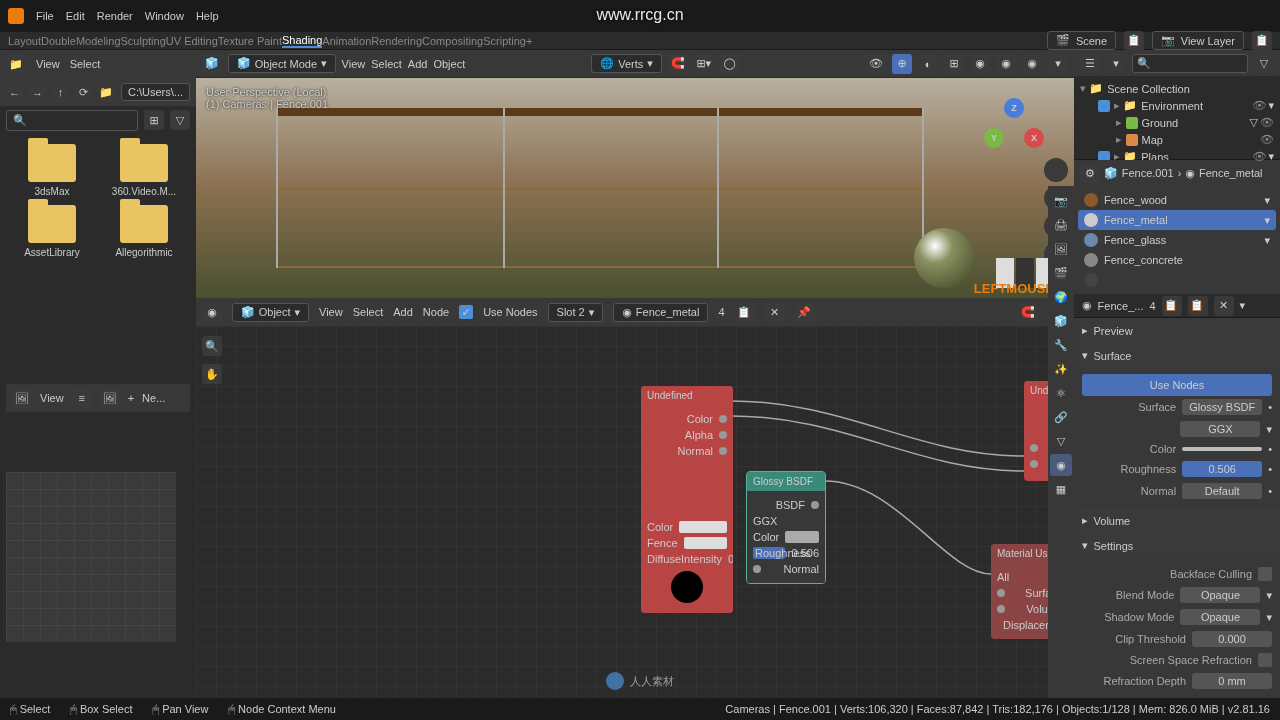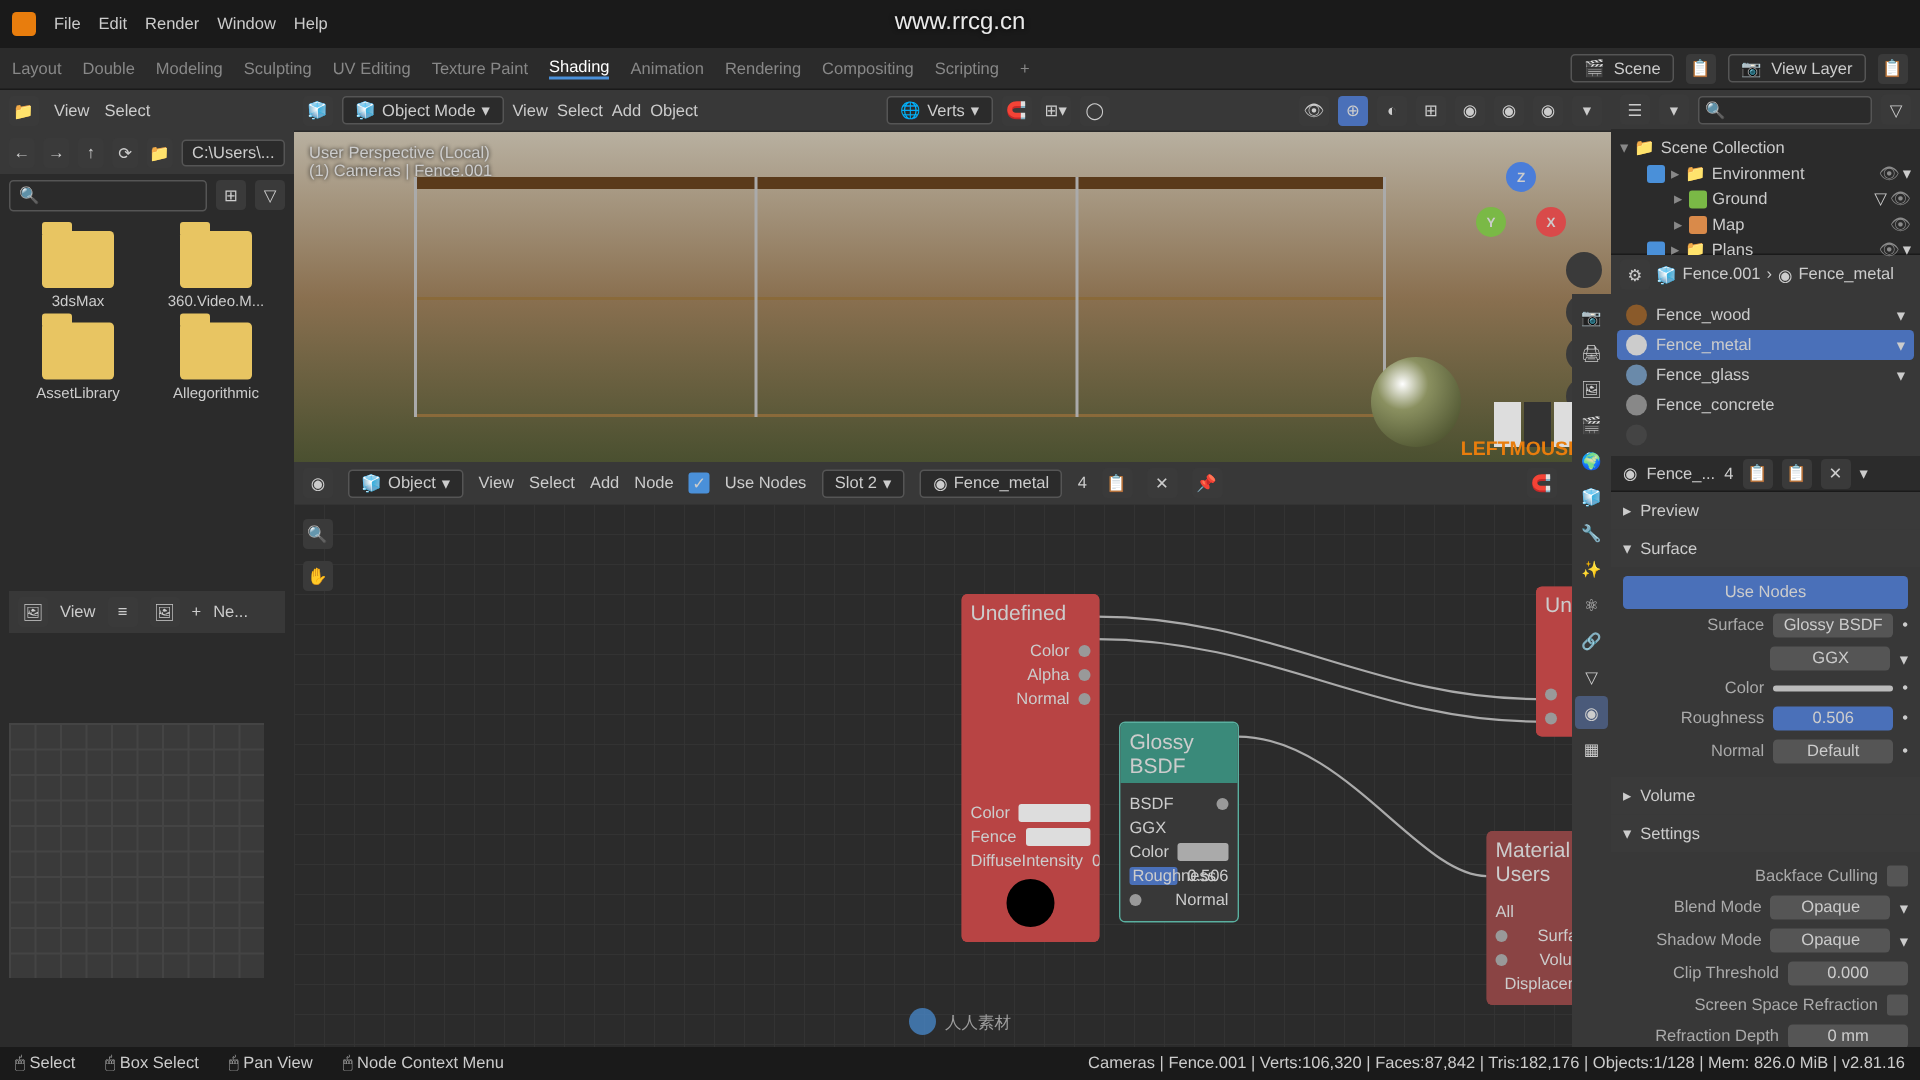--- a/index.html
+++ b/index.html
@@ -1,20 +1,20 @@
 <!DOCTYPE html>
 <html><head>
 <meta charset="utf-8">
 <style>
 *{margin:0;padding:0;box-sizing:border-box;font-family:sans-serif;font-size:11px;color:#ccc}
 body{width:1280px;height:720px;background:#383838;overflow:hidden;position:relative}
 .topbar{height:26px;background:#1a1a1a;display:flex;align-items:center;padding:16px 8px;gap:12px}
 .topbar .logo{width:16px;height:16px;background:#e87d0d;border-radius:3px}
 .menu-item{color:#ccc;cursor:pointer}
-.tabs-row{height:28px;background:#2b2b2b;display:flex;align-items:center;padding:0 8px;gap:14px;border-bottom:1px solid #1a1a1a}
+.tabs-row{height:18px;background:#2b2b2b;display:flex;align-items:center;padding:0 8px;gap:0;border-bottom:1px solid #1a1a1a}
 .tab{color:#888;cursor:pointer}
 .tab.active{color:#fff;border-bottom:2px solid #4a90d9}
 .tabs-row .right{margin-left:auto;display:flex;align-items:center;gap:8px}
 .scene-field{background:#2b2b2b;border:1px solid #555;padding:2px 8px;border-radius:3px;display:flex;align-items:center;gap:6px}
 .main{display:flex;height:668px}
 .left-panel{width:196px;background:#2b2b2b;display:flex;flex-direction:column}
 .left-header{height:28px;background:#383838;display:flex;align-items:center;padding:0 6px;gap:10px}
 .icon-btn{width:20px;height:20px;background:#3a3a3a;border-radius:3px;display:inline-flex;align-items:center;justify-content:center;cursor:pointer}
 .left-toolbar{height:28px;background:#383838;display:flex;align-items:center;padding:0 6px;gap:6px}
 .path-field{flex:1;background:#2b2b2b;border:1px solid #555;padding:2px 6px;border-radius:3px}
@@ -43,21 +43,21 @@
 .view-cube div{width:18px;height:30px;background:#ddd}
 .leftmouse{position:absolute;bottom:2px;right:20px;color:#e87d0d;font-weight:bold;font-size:13px}
 .fence-lines{position:absolute;top:30px;left:80px;right:150px;height:160px}
 .fence-lines .hl{position:absolute;left:0;right:0;height:2px;background:#8a6a3a}
 .fence-lines .vl{position:absolute;top:0;bottom:0;width:2px;background:#aaa}
 .node-area{flex:1;background:#2b2b2b;display:flex;flex-direction:column;position:relative}
 .node-header{height:28px;background:#383838;display:flex;align-items:center;padding:0 6px;gap:10px}
 .checkbox{width:14px;height:14px;background:#4a90d9;border-radius:2px;display:inline-flex;align-items:center;justify-content:center}
 .node-canvas{flex:1;position:relative;background:#2b2b2b;background-image:linear-gradient(#333 1px,transparent 1px),linear-gradient(90deg,#333 1px,transparent 1px);background-size:20px 20px}
 .node{position:absolute;background:#383838;border-radius:4px;overflow:hidden;font-size:10px}
-.node-title{padding:4px 6px;font-size:14px}
+.node-title{padding:4px 6px;font-size:10px}
 .node.red .node-title{background:#b84444}
 .node.red{background:#b84444}
 .node.teal .node-title{background:#3a8a7a}
 .node.teal{border:1px solid #5ab0a0}
 .node-body{padding:6px;background:#383838}
 .node-row{display:flex;justify-content:space-between;align-items:center;padding:2px 0;gap:6px}
 .node-slider{width:50px;height:12px;background:#555;border-radius:2px;position:relative}
 .node-slider.sel{background:#4a70b9}
 .node-circle{width:32px;height:32px;background:#000;border-radius:50%;margin:4px auto}
 .socket{width:8px;height:8px;border-radius:50%;background:#999}
@@ -333,21 +333,21 @@
                 <span>DiffuseIntensity</span>
                 <span>0.800</span>
               </div>
             <div class="node-circle"></div>
           </div>
         </div>
 
         <div class="node teal" style="left:550px;top:145px;width:80px">
           <div class="node-title">Glossy BSDF</div>
           <div class="node-body">
-            <div class="node-row" style="justify-content:space-between">
+            <div class="node-row" style="justify-content:flex-end">
                 <span>BSDF</span>
                 <span class="socket"></span>
               </div>
             <div class="node-row">
                 <span>GGX</span>
               </div>
             <div class="node-row">
                 <span>Color</span>
                 <div class="node-slider" style="background:#aaa"></div>
               </div>

